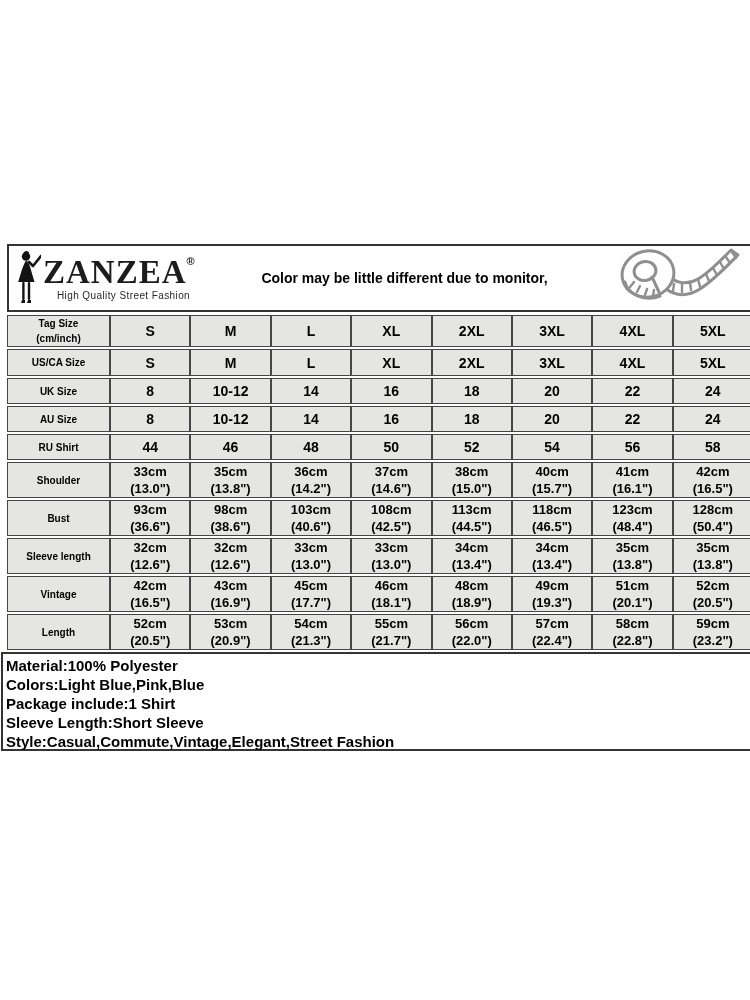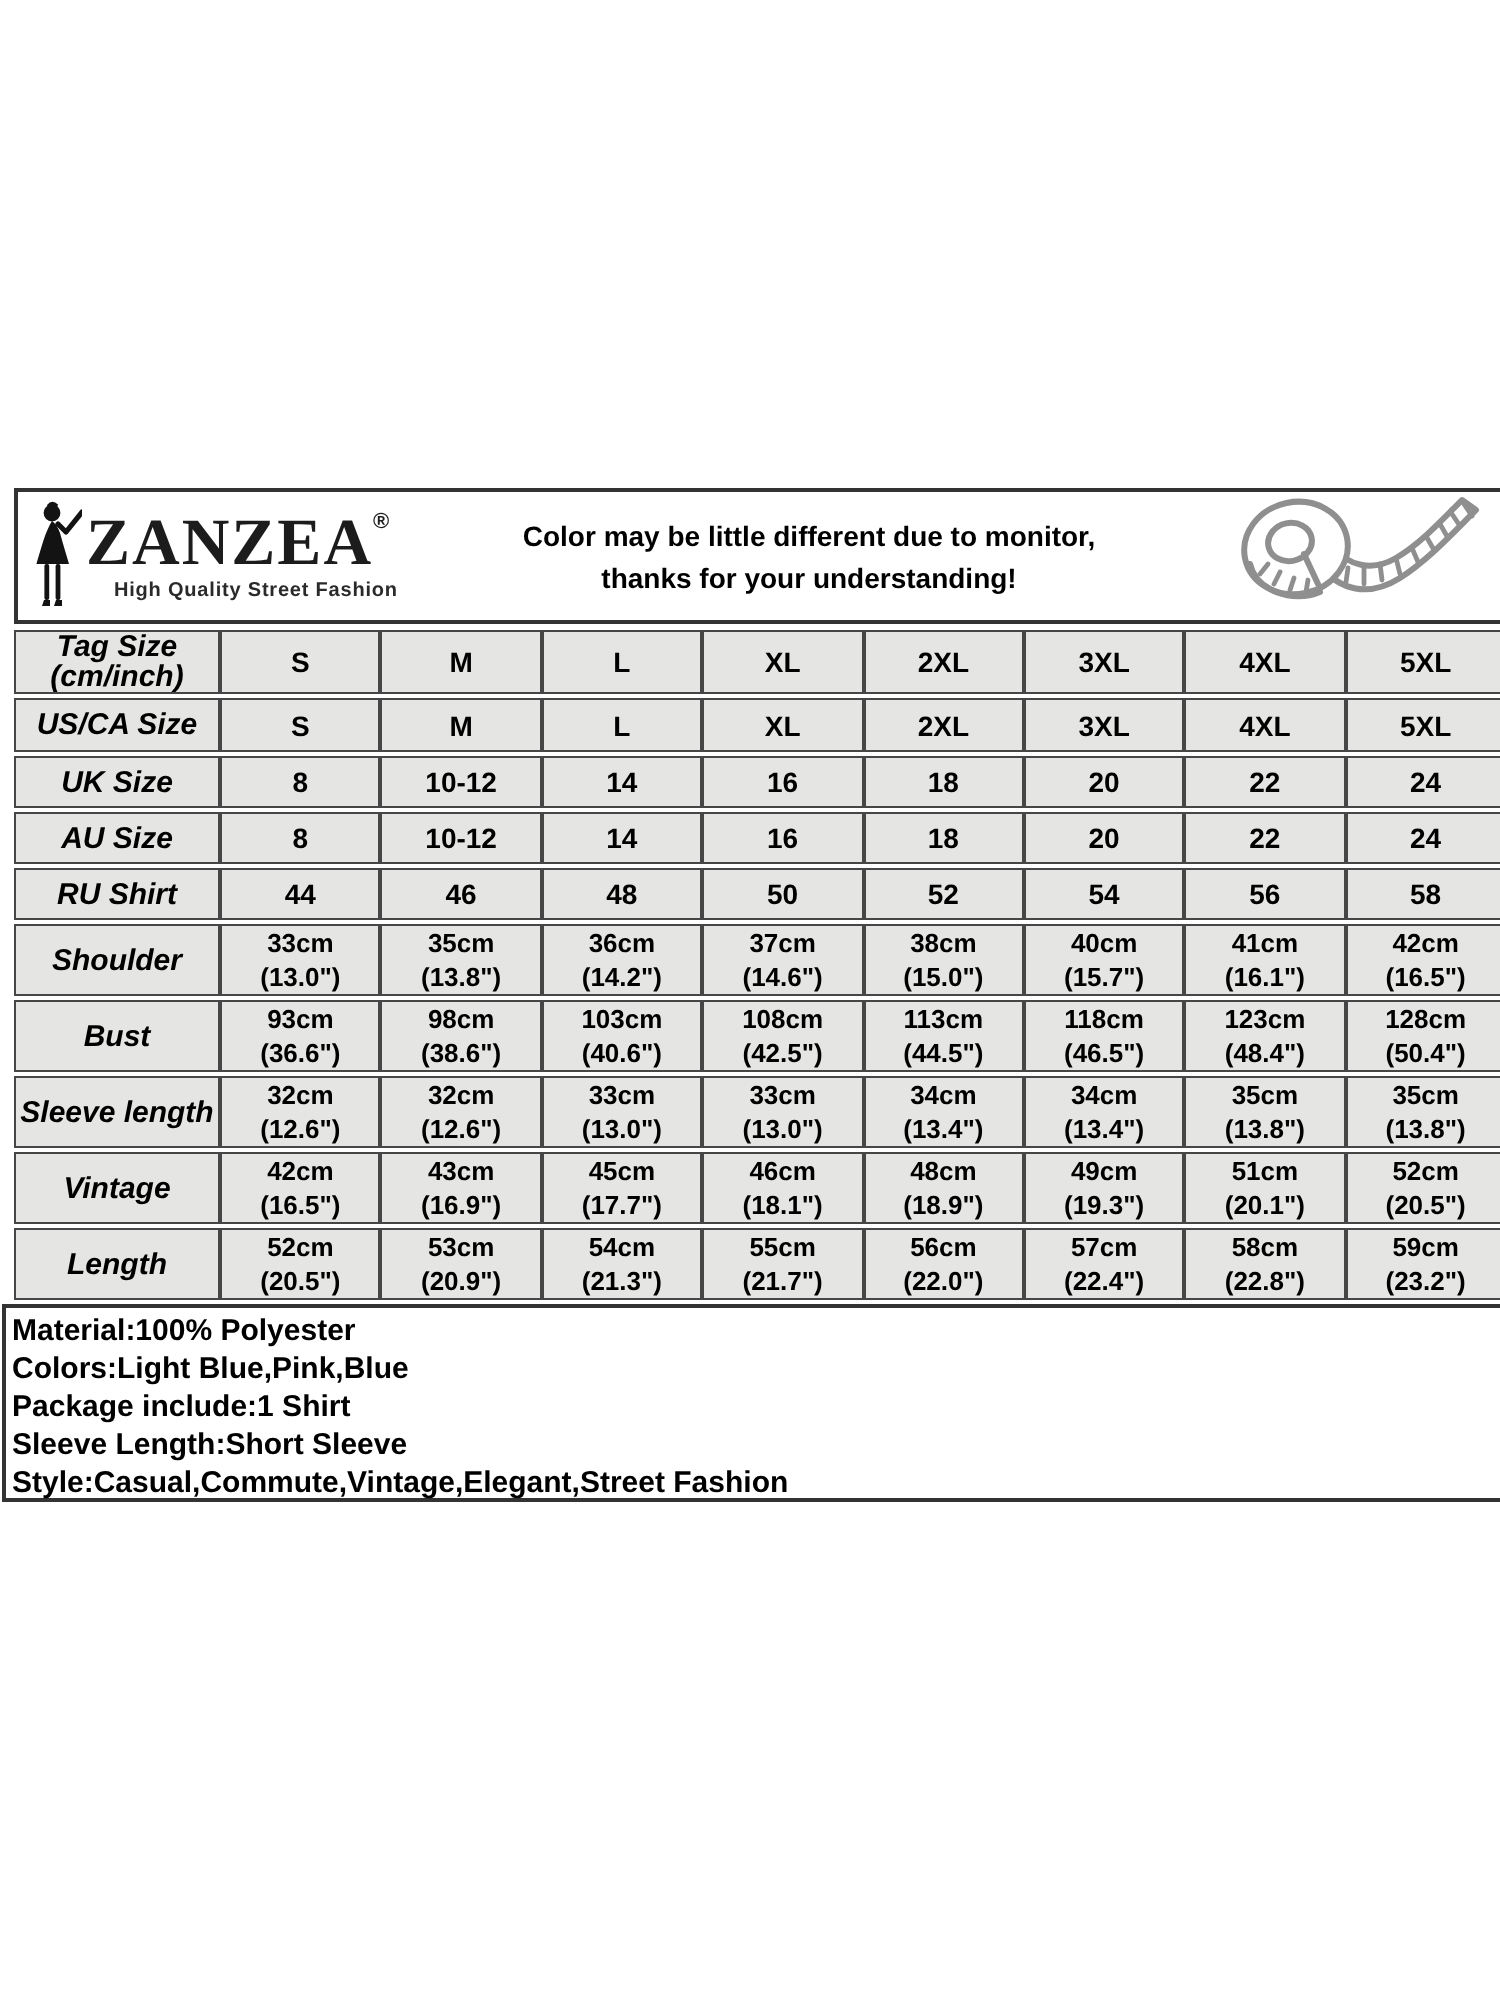--- a/index.html
+++ b/index.html
@@ -26,41 +26,41 @@
   .logo-figure{width:26px;height:58px;flex:0 0 auto;margin-right:2px;}
   .brand-stack{display:flex;flex-direction:column;line-height:1;}
   .brand-row{display:flex;align-items:flex-start;}
   .brand-name{
     font-family:"Liberation Serif","DejaVu Serif",serif;
     font-weight:bold;font-size:33px;letter-spacing:1px;color:#1c1c1c;
     line-height:34px;
   }
   .brand-reg{font-size:11px;font-weight:bold;color:#1c1c1c;margin-top:1px;}
   .brand-tagline{
-    font-size:10px;font-weight:bold;color:#2a2a2a;letter-spacing:0.4px;
-    margin-top:2px;margin-left:14px;white-space:nowrap;text-align:center;
+    font-size:10px;font-weight:normal;color:#2a2a2a;letter-spacing:0.4px;
+    margin-top:2px;margin-left:14px;white-space:nowrap;
   }
   .disclaimer{
     flex:1;text-align:center;font-weight:bold;font-size:14px;line-height:21px;
     padding-top:1px;
   }
   .tape-spacer{width:148px;flex:0 0 auto;}
   .tape-icon{position:absolute;left:612px;top:247px;width:134px;height:62px;}
 
   
   .size-table{
     position:absolute;left:7px;top:313px;width:746px;
     border-collapse:separate;border-spacing:0 2px;table-layout:fixed;
   }
   .size-table td,.size-table th{
     border:1px solid #464646;background:#e5e5e3;
     text-align:center;vertical-align:middle;
     font-weight:bold;color:#000;padding:0;overflow:hidden;
   }
-  .size-table th{font-size:15px;line-height:15px;font-style:italic;}
+  .size-table th{font-size:10px;line-height:15px;}
   .cell-size{font-size:14px;}
   .cell-measure{font-size:13px;line-height:17px;}
   .label-line{display:block;}
 
   
   .info-box{
     position:absolute;left:1px;top:652px;width:752px;height:99px;
     border:2px solid #333;box-sizing:border-box;
     padding:2px 0 0 3px;
   }
@@ -90,21 +90,20 @@
       <div class="brand-stack">
         <div class="brand-row">
           <span class="brand-name">ZANZEA</span>
           <span class="brand-reg">®</span>
         </div>
         <span class="brand-tagline">High Quality Street Fashion</span>
       </div>
     </div>
     <div class="disclaimer">
         <div>Color may be little different due to monitor,</div>
-        <div>thanks for your understanding!</div>
       </div>
     <div class="tape-spacer"></div>
   </div>
 
   <svg class="tape-icon" viewBox="0 0 134 62">
     <g fill="#ffffff" stroke="#8f8f8f" stroke-width="3" stroke-linecap="round" stroke-linejoin="round">
 
       <path d="M48,36 C58,48 72,52 88,42 C102,33 114,20 126,8 L119,3 C108,14 98,25 86,32 C74,39 62,36 54,26 Z"></path>
 
       <ellipse cx="36" cy="27" rx="26" ry="23" transform="rotate(-12 36 27)"></ellipse>

